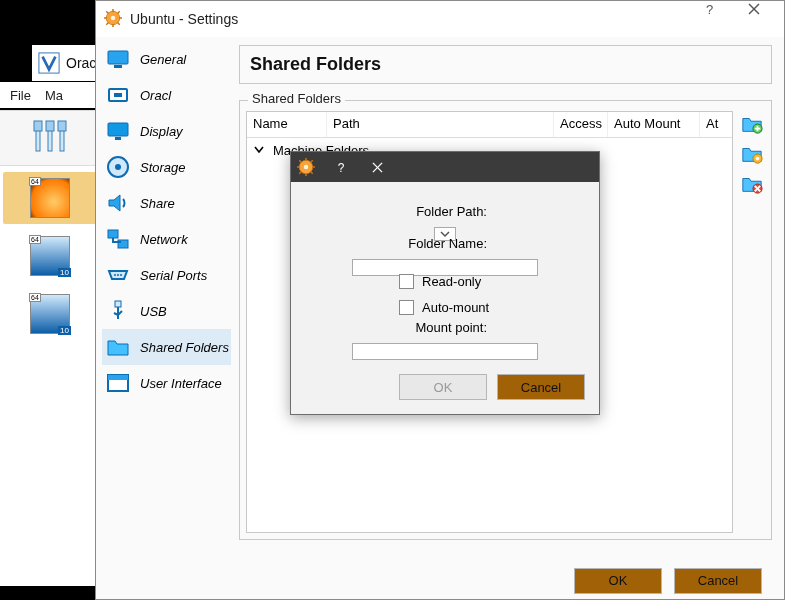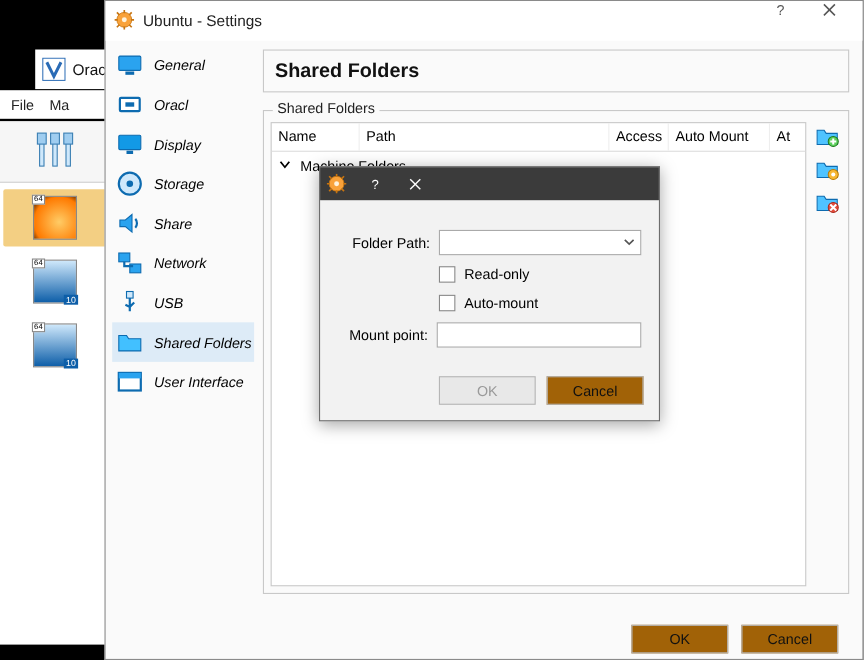--- a/index.html
+++ b/index.html
@@ -49,21 +49,21 @@
 .btn { width:88px; height:26px; background:#a16207; border:1px solid #b6b6b6; color:#111; display:flex; align-items:center; justify-content:center;}
 
 
 .addshare { position:absolute; top:50px; left:50px; width:310px; background:#f2f2f2; border:1px solid #6d6d6d; box-shadow:0 3px 14px rgba(0,0,0,.35);}
 .as-titlebar { height:30px; background:#3b3b3b; display:flex; align-items:center; padding:0 6px; color:#fff;}
 .as-titlebar .gear-icon{margin-right:8px;}
 .as-title{flex:1; font-size:14px;}
 .as-ctrl { width:36px; height:30px; display:flex; align-items:center; justify-content:center; color:#fff;}
 .as-ctrl svg{width:11px;height:11px;}
 .form { padding:22px 16px 12px 16px;}
-.frow { display:flex; align-items:center; height:32px; gap:8px;}
+.frow { display:flex; align-items:center; height:32px; gap:8px;flex-direction:column;}
 .flabel { width:84px; text-align:right; color:#000;}
 .finput { flex:1; height:23px; border:1px solid #aaa; background:#fff; padding:0 4px; }
 .fcombo { flex:1; height:23px; border:1px solid #aaa; background:#fff; display:flex; align-items:center; justify-content:flex-end; padding:0 4px;}
 .fcombo .drop { width:12px;height:12px; }
 .fcheck-row{display:flex;align-items:center;height:26px;gap:8px; padding-left:92px;text-align:center;}
 .fcheck{width:15px;height:15px;border:1px solid #888;background:#fff;}
 .footer { display:flex; justify-content:flex-end; gap:10px; padding:10px 14px 14px;}
 .btn.disabled { color:#9a9a9a; background:#e8e8e8;}
 
 
@@ -188,20 +188,29 @@
       <div class="side-item">
         <span class="side-icon"><svg viewBox="0 0 24 24">
               <rect x="2" y="3" width="10" height="8" fill="#2aa3ef" stroke="#0d6bb0"></rect>
               <rect x="12" y="13" width="10" height="8" fill="#2aa3ef" stroke="#0d6bb0"></rect>
               <path d="M7 11v4h8" fill="none" stroke="#0d6bb0" stroke-width="2"></path>
             </svg></span>
         <span>Network</span>
       </div>
       <div class="side-item">
         <span class="side-icon"><svg viewBox="0 0 24 24">
+              <path d="M3 8h18l-3 8H6z" fill="#cfe8fb" stroke="#0d6bb0" stroke-width="2"></path>
+              <circle cx="9" cy="12" r="1" fill="#0d6bb0"></circle>
+              <circle cx="12" cy="12" r="1" fill="#0d6bb0"></circle>
+              <circle cx="15" cy="12" r="1" fill="#0d6bb0"></circle>
+            </svg></span>
+        <span>Serial Ports</span>
+      </div>
+      <div class="side-item">
+        <span class="side-icon"><svg viewBox="0 0 24 24">
               <rect x="9" y="2" width="6" height="6" fill="#cfe8fb" stroke="#0d6bb0"></rect>
               <path d="M12 8v12M8 14l4 2 4-4" fill="none" stroke="#0d6bb0" stroke-width="2"></path>
             </svg></span>
         <span>USB</span>
       </div>
       <div class="side-item sel">
         <span class="side-icon"><svg viewBox="0 0 24 24">
               <path d="M2 6h7l2 3h11v11H2z" fill="#42c0ff" stroke="#0d6bb0"></path>
             </svg></span>
         <span>Shared Folders</span>
@@ -296,20 +305,24 @@
           <div class="form">
             <div class="frow">
               <span class="flabel">Folder Path:</span>
               <div class="fcombo">
                 <span></span>
                 <span class="drop"><svg viewBox="0 0 12 12">
                       <path d="M2 4l4 4 4-4" fill="none" stroke="#555" stroke-width="1.5"></path>
                     </svg></span>
               </div>
             </div>
+            <div class="frow">
+              <span class="flabel">Folder Name:</span>
+              <input class="finput" value="" style="">
+            </div>
             <div class="fcheck-row">
               <span class="fcheck"></span>
               <span>Read-only</span>
             </div>
             <div class="fcheck-row">
               <span class="fcheck"></span>
               <span>Auto-mount</span>
             </div>
             <div class="frow">
               <span class="flabel">Mount point:</span>

